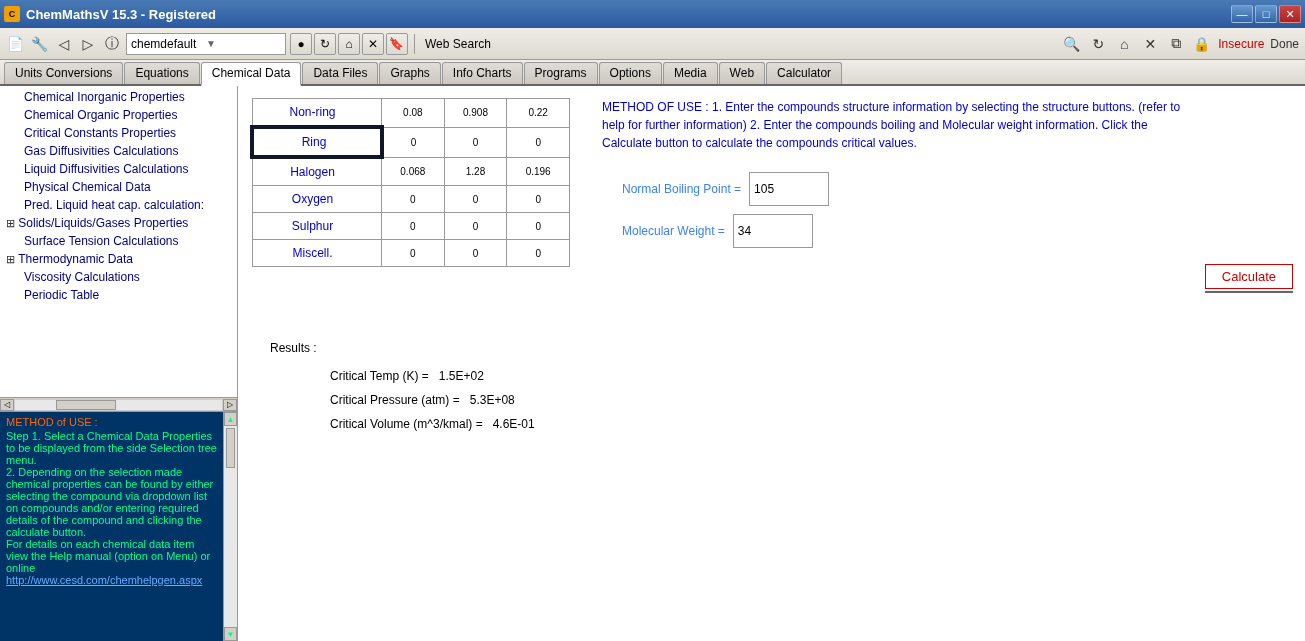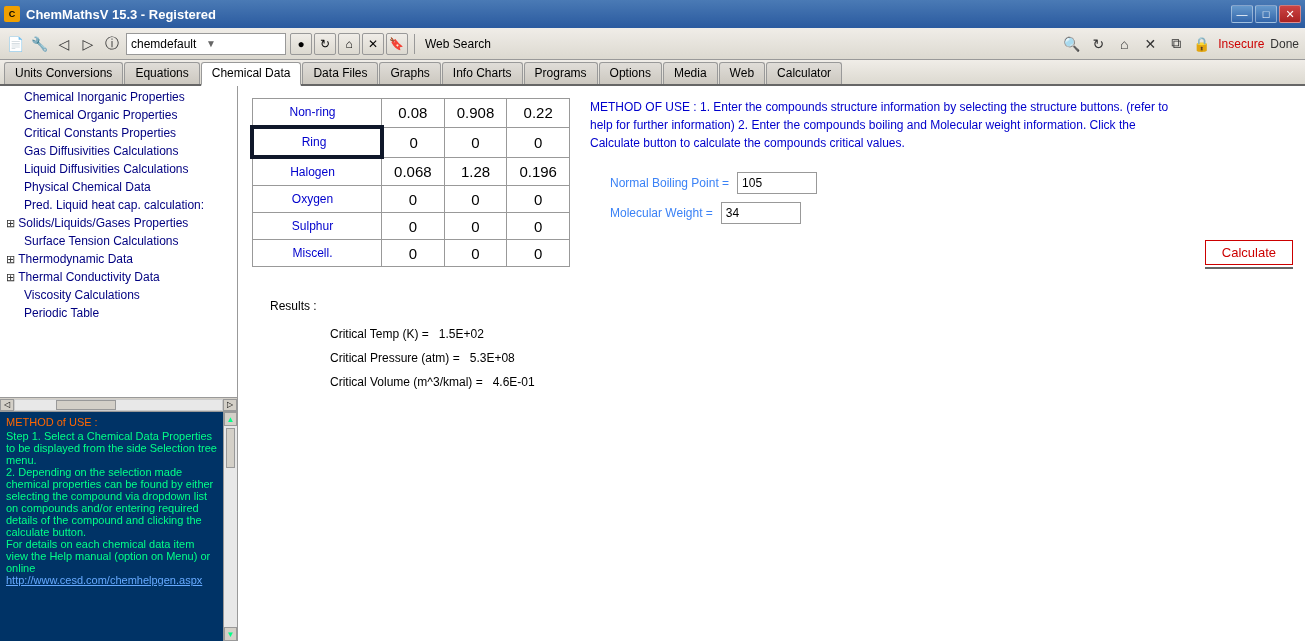--- a/index.html
+++ b/index.html
@@ -192,21 +192,21 @@
       color: #0000cc;
       cursor: pointer;
       padding: 6px 12px;
       font-size: 12px;
       width: 120px;
       text-align: center;
     }
     .struct-val {
       padding: 4px 12px;
       text-align: center;
-      font-size: 15px;
+      font-size: 10px;
       color: #000;
       min-width: 60px;
       border-left: 1px solid #999;
     }
     .struct-val-cell { border-left: 1px solid #ccc; }
 
     
     .method-box {
       flex: 1;
       color: #0000cc;
@@ -214,21 +214,21 @@
       line-height: 1.5;
       max-width: 580px;
     }
     .input-row {
       display: flex;
       align-items: center;
       gap: 8px;
     }
     .input-label { font-size: 12px; color: #3b82f6; }
     .input-field {
-      width: 80px; height: 22px;
+      width: 80px; height: 34px;
       border: 1px solid #999;
       padding: 2px 4px;
       font-size: 12px;
       background: white;
     }
     .calc-btn {
       background: white;
       border: 1px solid #cc0000;
       color: #cc0000;
       padding: 4px 16px;
@@ -248,22 +248,22 @@
     
     .full-content {
       display: flex;
       flex-direction: column;
       gap: 0;
       padding: 4px;
     }
 
     .top-row {
       display: flex;
-      gap: 20px;
-      margin-bottom: 2px;
+      gap: 32px;
+      margin-bottom: 20px;
     }
 
     .main-right {
       flex: 1;
       display: flex;
       flex-direction: column;
     }
   </style>
 </head>
 <body>
@@ -376,23 +376,20 @@
         <span>Pred. Liquid heat cap. calculation:</span>
       </div>
       <div class="tree-item expandable">
         <span>Solids/Liquids/Gases Properties</span>
       </div>
       <div class="tree-item indent1">
         <span>Surface Tension Calculations</span>
       </div>
       <div class="tree-item expandable">
         <span>Thermodynamic Data</span>
-      </div>
-      <div class="tree-item expandable">
-        <span>Thermal Conductivity Data</span>
       </div>
       <div class="tree-item indent1">
         <span>Viscosity Calculations</span>
       </div>
       <div class="tree-item indent1">
         <span>Periodic Table</span>
       </div>
     </div>
     <div class="sidebar-scrollbar-area">
       <div style="width:14px;height:12px;background:#d4d0c8;border:1px solid #999;display:flex;align-items:center;justify-content:center;font-size:8px;cursor:pointer;">◁</div>

